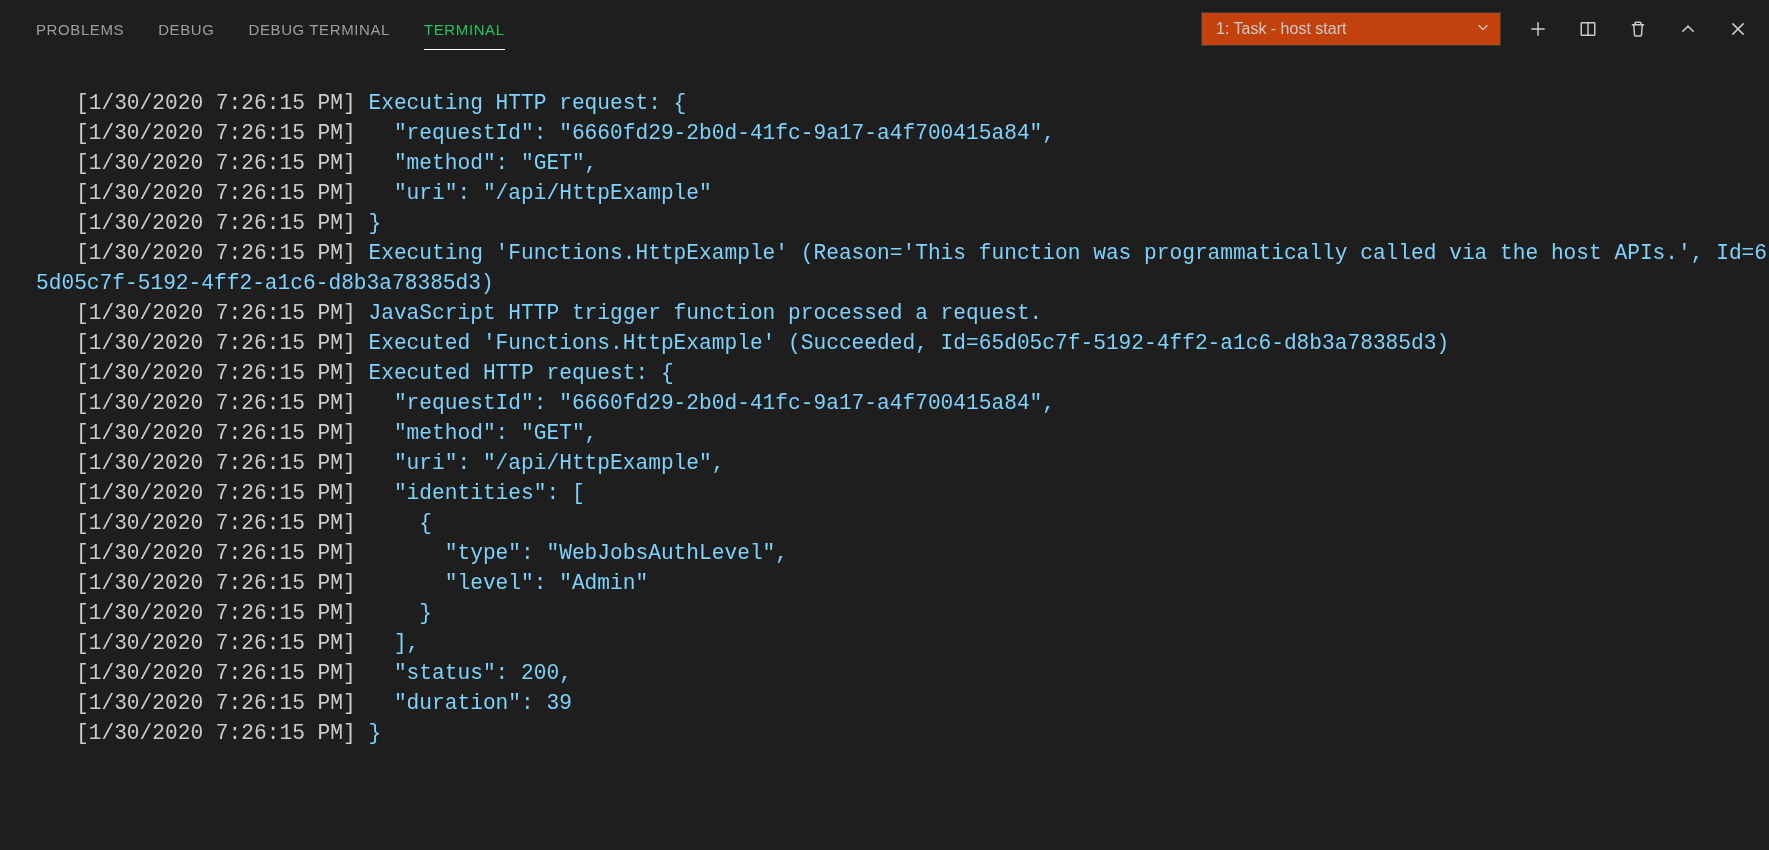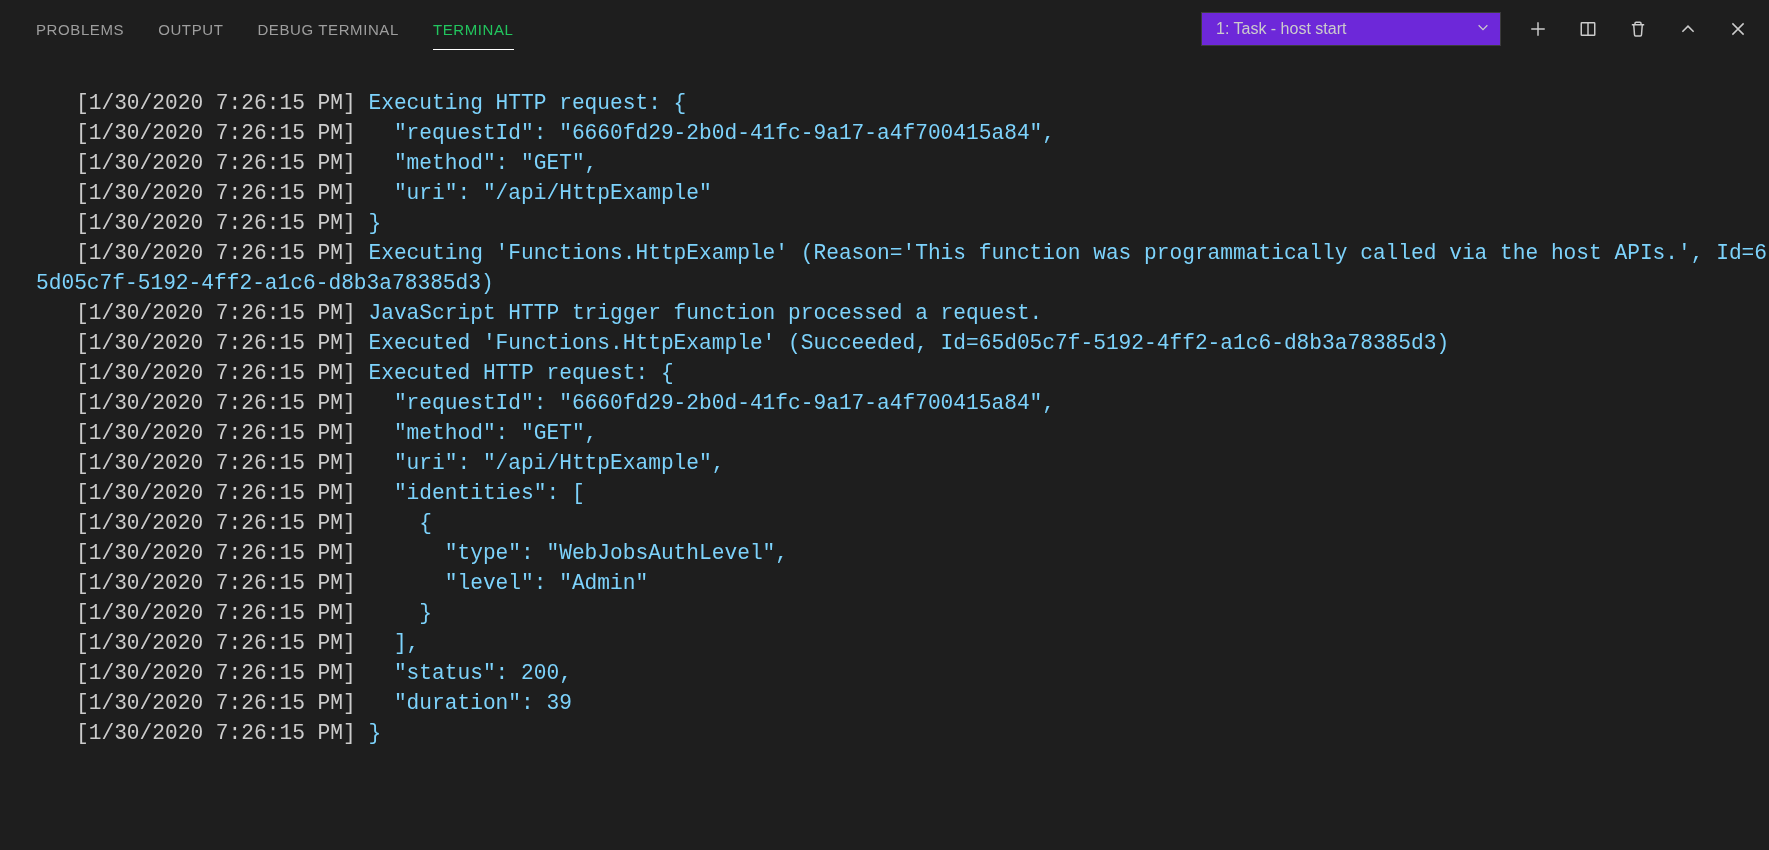--- a/index.html
+++ b/index.html
@@ -32,21 +32,21 @@
       cursor: pointer;
       border-bottom: 1px solid transparent;
       white-space: nowrap;
     }
     .tab.active {
       color: #22c55e;
       border-bottom: 1px solid #ffffff;
     }
     .header-spacer { flex: 1; }
     .terminal-select {
-      background: #6d28d9;
+      background: #c2410c;
       border: 1px solid #3c3c3c;
       color: #cccccc;
       font-size: 16px;
       height: 34px;
       width: 300px;
       display: flex;
       align-items: center;
       justify-content: space-between;
       padding: 0 10px 0 14px;
       cursor: pointer;
@@ -79,21 +79,21 @@
     }
     .ts { color: #cccccc; margin-left: 40px; }
     .blue { color: #7dd3fc; }
   </style>
 </head>
 <body>
 
 <div class="panel-header">
   <div class="tabs">
     <div class="tab">PROBLEMS</div>
-    <div class="tab">OUTPUT</div>
+    <div class="tab">DEBUG</div>
     <div class="tab">DEBUG TERMINAL</div>
     <div class="tab active">TERMINAL</div>
   </div>
   <div class="header-spacer"></div>
   <div class="terminal-select">
     <span>1: Task - host start</span>
     <span class="chev">
       <svg viewBox="0 0 16 16" width="14" height="14" fill="none" stroke="currentColor" stroke-width="1.4">
           <path d="M3 6l5 5 5-5"></path>
         </svg>

